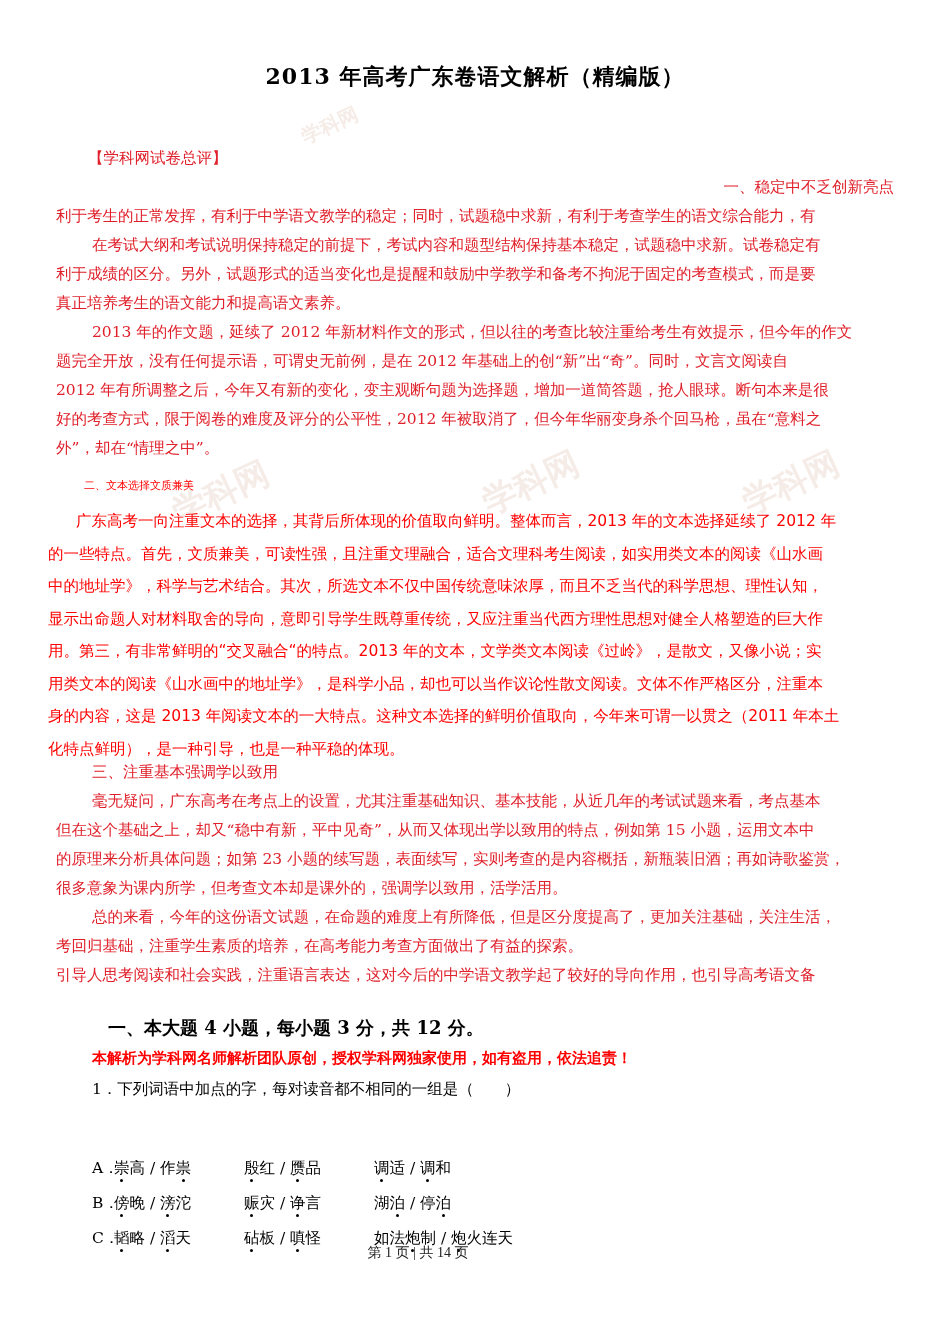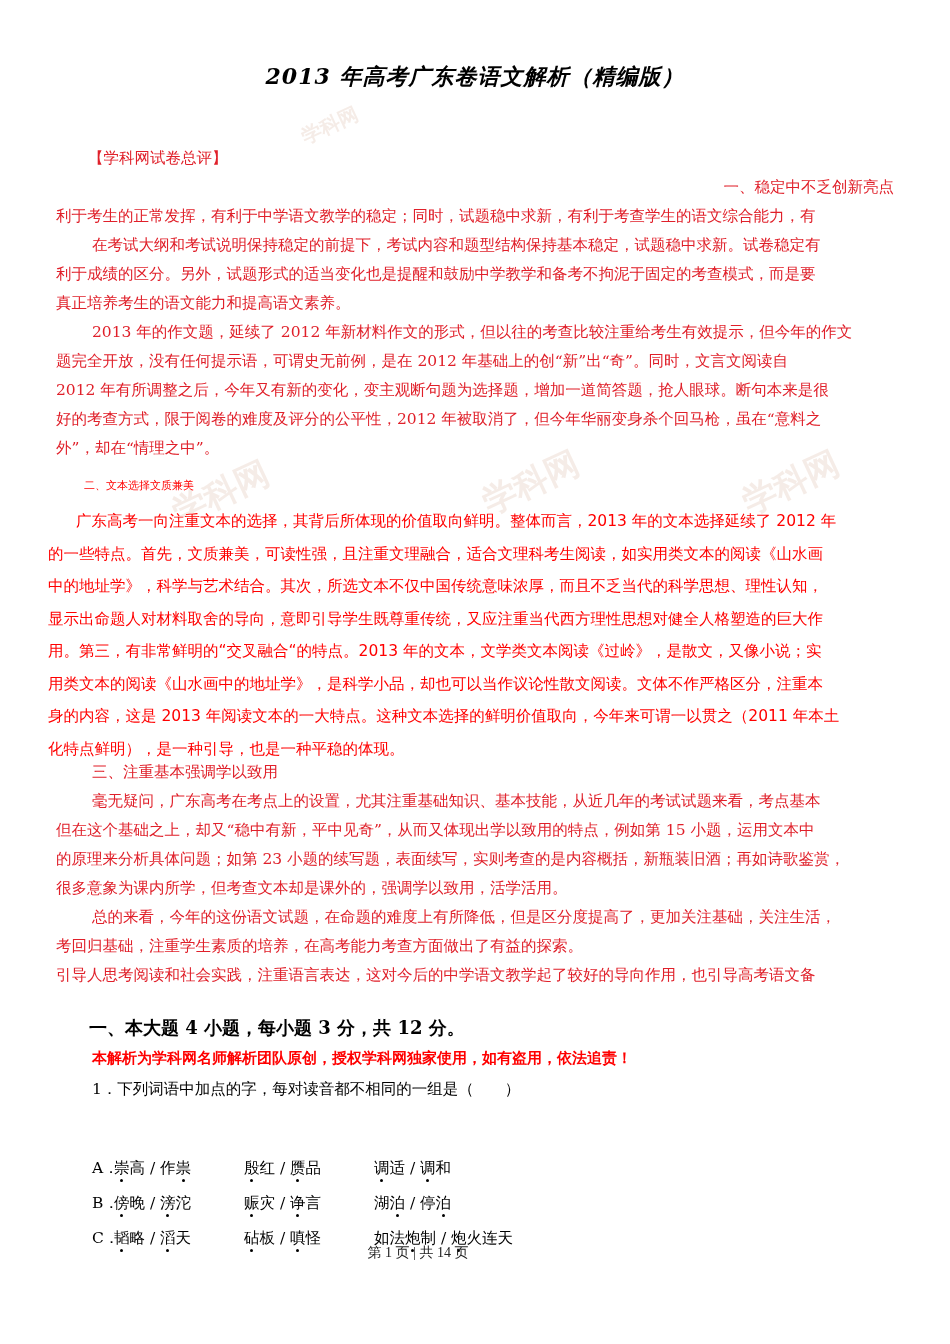--- a/index.html
+++ b/index.html
@@ -1,31 +1,31 @@
 <!DOCTYPE html>
 <html><head>
 <meta charset="utf-8">
 <style>
   html, body { margin: 0; padding: 0; background: #ffffff; }
   body { width: 950px; height: 1344px; position: relative; overflow: hidden;
          font-family: "DejaVu Serif", "Liberation Serif", serif; color: #000; }
   .page { position: absolute; left: 0; top: 0; width: 950px; height: 1344px; }
   .title { position: absolute; top: 62px; left: 0; width: 950px; text-align: center;
-           font-size: 22px; font-weight: bold; letter-spacing: 1px; font-style: italic; }
+           font-size: 22px; font-weight: bold; letter-spacing: 1px; }
   .watermark { position: absolute; color: rgba(200,150,120,0.18); font-weight: bold;
                font-family: "DejaVu Sans", sans-serif; transform: rotate(-25deg); font-size: 34px; }
   .red { color: #e0202a; }
   .red-sans { color: #ff0000; font-family: "DejaVu Sans", "Liberation Sans", sans-serif; }
   .block { position: absolute; left: 56px; width: 838px; font-size: 15.5px; }
   .line { height: 29px; line-height: 29px; white-space: nowrap; overflow: visible; }
   .indent { padding-left: 36px; }
   .sans-block { position: absolute; left: 48px; width: 846px; font-size: 15.5px; }
   .sans-block .line { height: 32.5px; line-height: 32.5px; }
   .section-head { position: absolute; left: 90px; font-size: 11px; }
-  .q-head { position: absolute; left: 89px; top: 1016px; font-size: 18px; font-weight: bold; }
+  .q-head { position: absolute; left: 108px; top: 1016px; font-size: 18px; font-weight: bold; }
   .warn { position: absolute; left: 92px; top: 1049px; font-size: 15px; font-weight: bold; }
   .q { position: absolute; left: 92px; font-size: 15.5px; white-space: nowrap; }
   .opt span.grp { display: inline-block; margin-top: 48px; }
   .dot { position: relative; }
   .dot::after { content: ""; position: absolute; left: 50%; bottom: -5px; width: 3px; height: 3px;
                 margin-left: -1.5px; background: #000; border-radius: 50%; }
   .footer { position: absolute; top: 1244px; left: 0; width: 836px; text-align: center;
             font-size: 14px; color: #222; font-family: "Liberation Serif", serif; }
 </style>
 </head>

